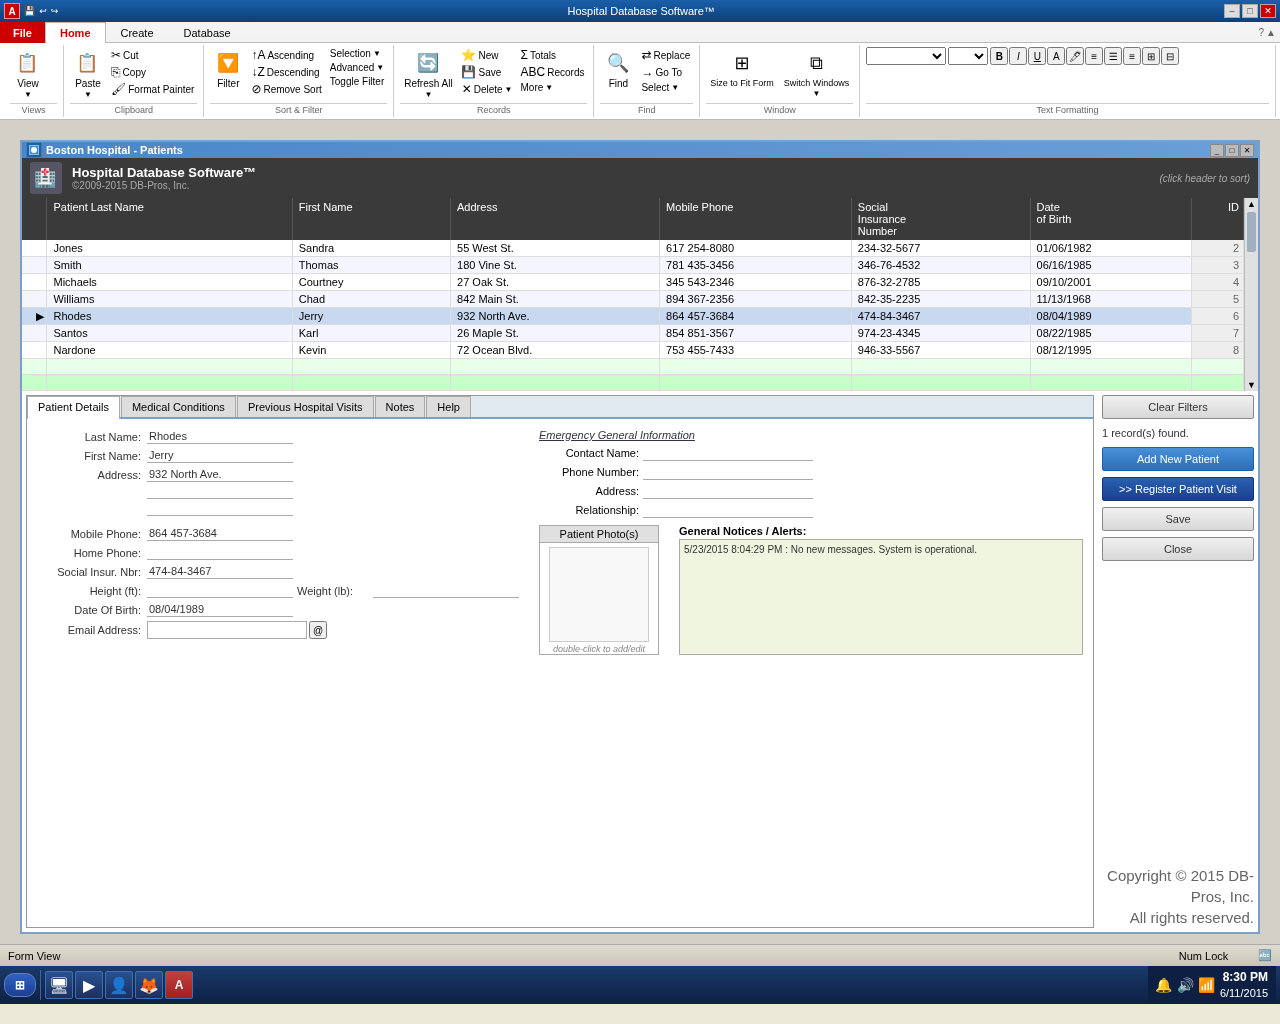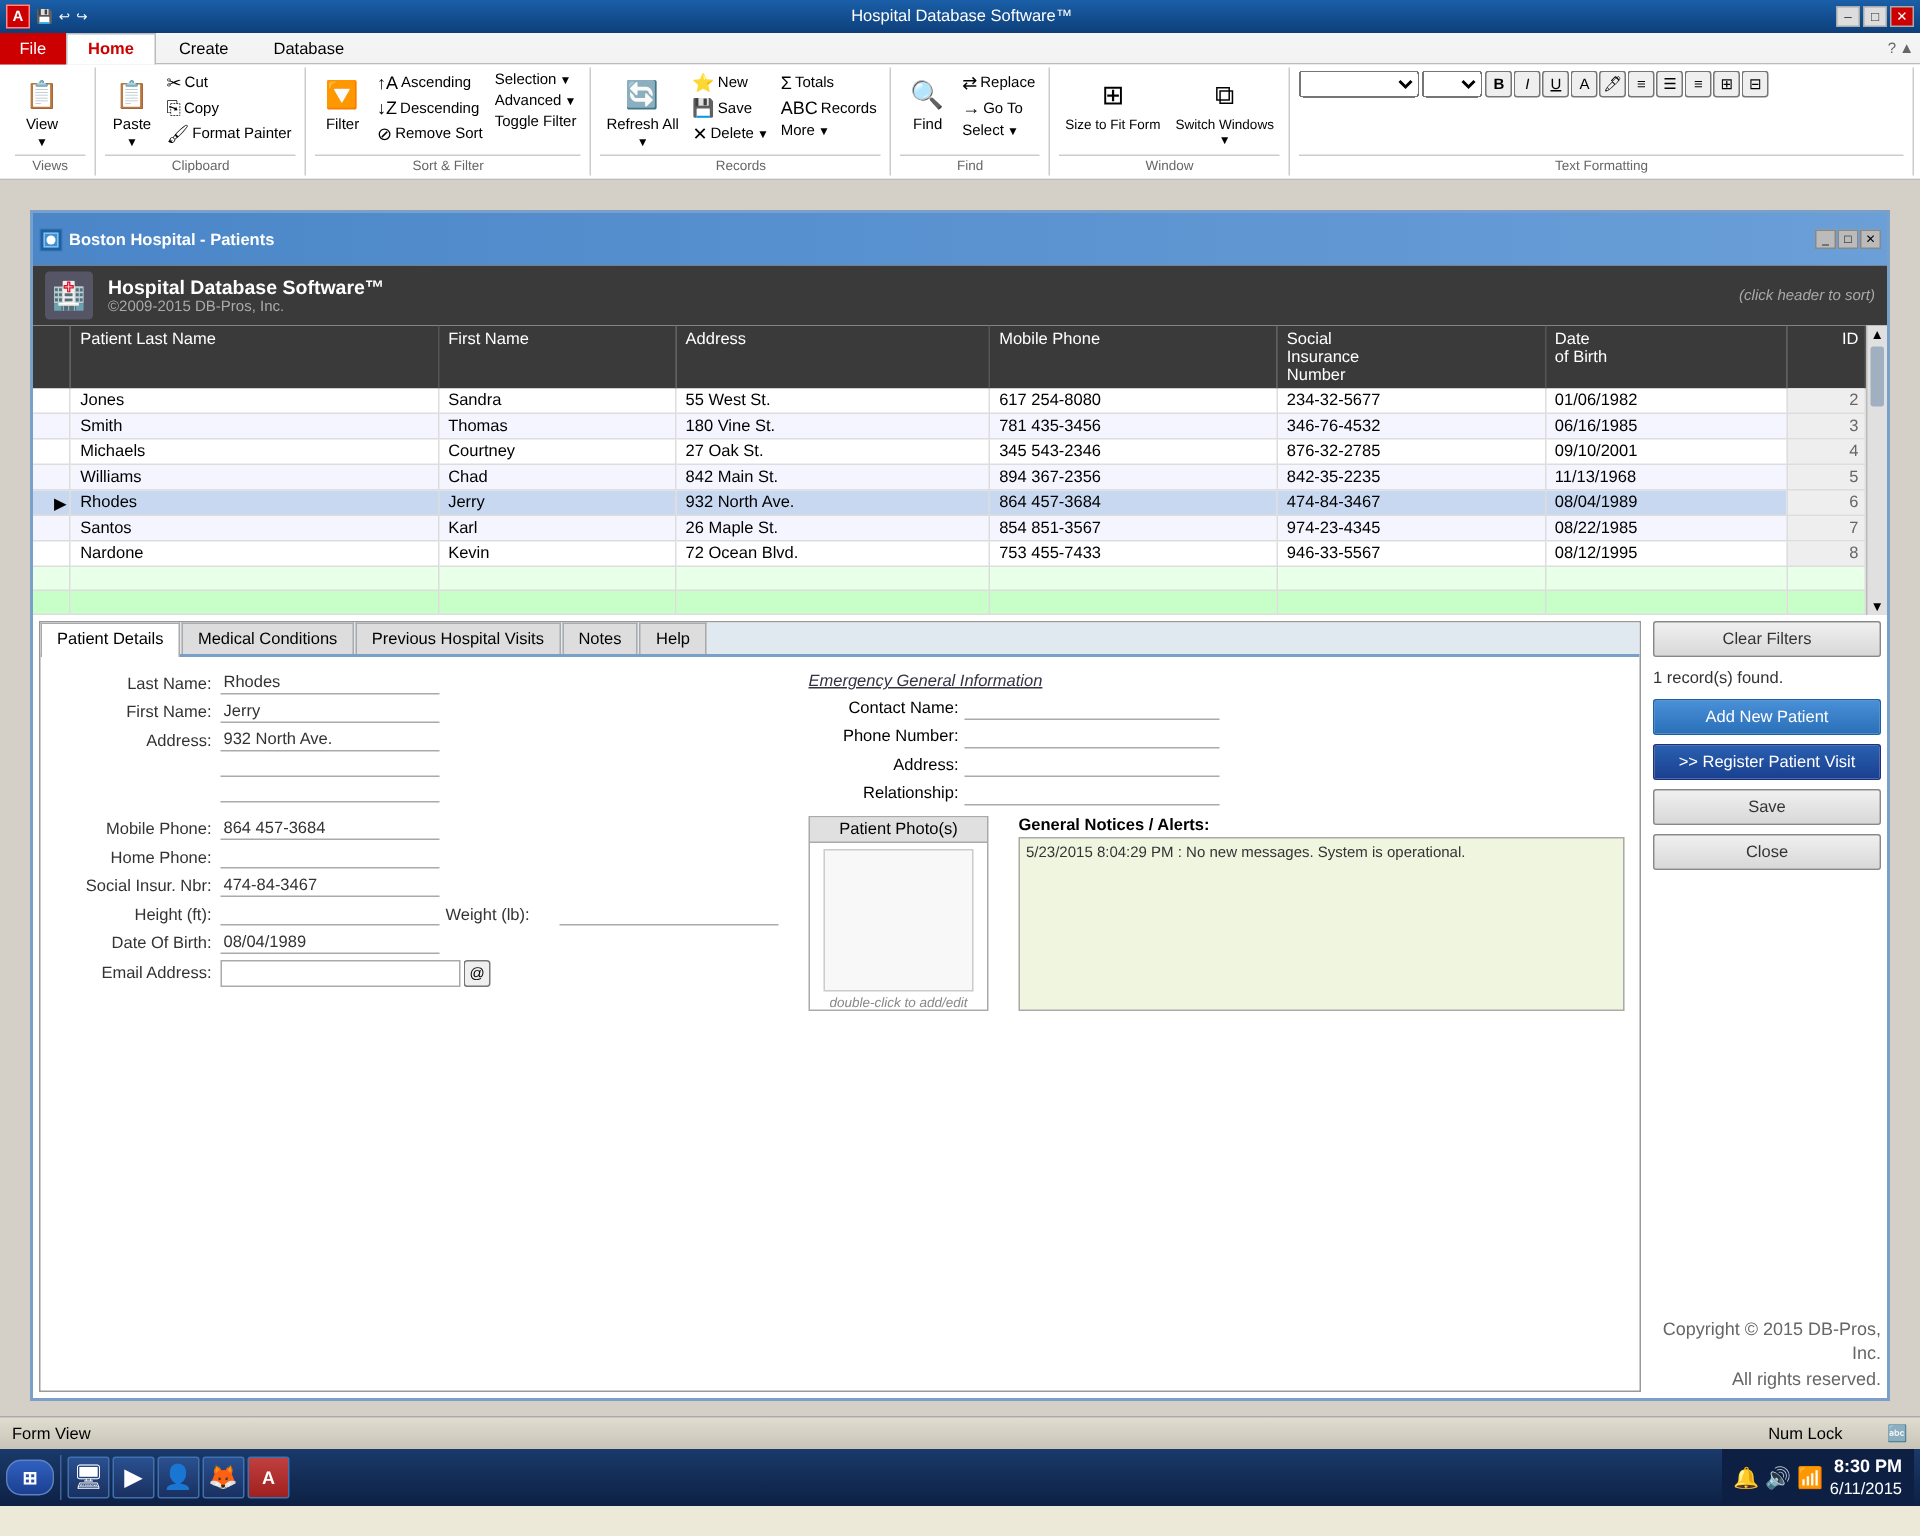--- a/index.html
+++ b/index.html
@@ -11,37 +11,37 @@
     .title-bar-title { color: white; font-size: 11px; flex: 1; text-align: center; }
     .title-bar-controls { display: flex; gap: 2px; }
     .title-bar-btn { width: 16px; height: 14px; border: 1px solid #aaa; font-size: 9px; display: flex; align-items: center; justify-content: center; cursor: pointer; color: #333; background: #ddd; }
     .title-bar-btn.close { background: #c00; color: white; }
 
     
     .ribbon { background: linear-gradient(to bottom, #f5f5f5, #e8e8e8); border-bottom: 1px solid #bbb; }
     .ribbon-tabs { display: flex; border-bottom: 1px solid #bbb; }
     .ribbon-tab { padding: 4px 14px; font-size: 11px; cursor: pointer; border: 1px solid transparent; border-bottom: none; margin-bottom: -1px; }
     .ribbon-tab.active { background: white; border-color: #bbb; border-bottom-color: white; color: #c00; font-weight: bold; }
-    .ribbon-tab.file { background: #c00; color: white; padding: 4px 12px; font-weight: normal; }
+    .ribbon-tab.file { background: #c00; color: white; padding: 4px 12px; font-weight: bold; }
     .ribbon-content { display: flex; align-items: stretch; padding: 2px 4px; gap: 0; background: white; }
     .ribbon-group { display: flex; flex-direction: column; padding: 2px 6px; border-right: 1px solid #ccc; min-width: 60px; }
     .ribbon-group-label { font-size: 9px; color: #666; text-align: center; margin-top: 2px; border-top: 1px solid #ccc; padding-top: 1px; }
     .ribbon-group-content { display: flex; align-items: flex-start; gap: 2px; flex: 1; }
     .ribbon-btn-large { display: flex; flex-direction: column; align-items: center; cursor: pointer; padding: 2px 4px; font-size: 10px; gap: 1px; min-width: 36px; }
     .ribbon-btn-small { display: flex; align-items: center; cursor: pointer; padding: 1px 3px; font-size: 10px; gap: 2px; white-space: nowrap; }
     .ribbon-col { display: flex; flex-direction: column; gap: 1px; }
     .icon-box { width: 28px; height: 28px; display: flex; align-items: center; justify-content: center; font-size: 18px; }
     .icon-sm { font-size: 12px; }
 
     
     .main-area { background: #d4d0c8; padding: 8px; height: calc(1024px - 22px - 18px - 130px - 30px); position: relative; }
 
     
     .mdi-window { background: white; border: 2px solid #7a9fc8; position: absolute; top: 20px; left: 20px; right: 20px; bottom: 10px; display: flex; flex-direction: column; }
-    .mdi-titlebar { background: linear-gradient(to right, #4a86c8, #6a9fd8); height: 35px; display: flex; align-items: center; padding: 0 4px; gap: 4px; }
+    .mdi-titlebar { background: linear-gradient(to right, #4a86c8, #6a9fd8); height: 16px; display: flex; align-items: center; padding: 0 4px; gap: 4px; }
     .mdi-titlebar-icon { width: 16px; height: 16px; background: #2060a0; border: 1px solid #4080c0; display: flex; align-items: center; justify-content: center; }
     .mdi-titlebar-title { color: white; font-size: 11px; font-weight: bold; flex: 1; }
     .mdi-titlebar-btns { display: flex; gap: 1px; }
     .mdi-btn { width: 14px; height: 13px; background: #bbb; border: 1px solid #888; font-size: 8px; display: flex; align-items: center; justify-content: center; cursor: pointer; }
 
     
     .db-header { background: #3a3a3a; color: white; padding: 4px 8px; display: flex; align-items: center; gap: 10px; }
     .db-header-icon { width: 32px; height: 32px; background: #556; border-radius: 3px; display: flex; align-items: center; justify-content: center; font-size: 18px; color: #adf; }
     .db-header-text { display: flex; flex-direction: column; }
     .db-header-title { font-size: 13px; font-weight: bold; color: white; }
@@ -90,21 +90,21 @@
     .notice-box { border: 1px solid #aaa; background: #f0f5e0; padding: 4px; font-size: 10px; color: #333; min-height: 50px; flex: 1; }
     .notice-label { font-size: 11px; font-weight: bold; margin-bottom: 2px; }
     .row-right { display: flex; gap: 20px; }
 
     
     .sidebar-btn { padding: 5px 8px; font-size: 11px; cursor: pointer; border: 1px solid #888; border-radius: 2px; text-align: center; }
     .sidebar-btn.blue { background: linear-gradient(to bottom, #4a90d9, #2a70b9); color: white; border-color: #1a60a9; }
     .sidebar-btn.dark-blue { background: linear-gradient(to bottom, #2a60b0, #1a4090); color: white; border-color: #1a3080; }
     .sidebar-btn.normal { background: linear-gradient(to bottom, #f0f0f0, #d8d8d8); color: #333; }
     .sidebar-status { font-size: 11px; color: #333; text-align: left; margin: 2px 0; }
-    .sidebar-copyright { font-size: 12px; color: #666; text-align: right; margin-top: auto; line-height: 1.4; }
+    .sidebar-copyright { font-size: 15px; color: #666; text-align: right; margin-top: auto; line-height: 1.4; }
 
     
     .status-bar { background: linear-gradient(to bottom, #e0dcd0, #c8c4b8); height: 22px; display: flex; align-items: center; padding: 0 8px; border-top: 1px solid #aaa; font-size: 11px; }
     .status-left { flex: 1; }
     .status-right { display: flex; gap: 30px; align-items: center; }
 
     
     .taskbar { background: linear-gradient(to bottom, #1a3a6a, #0d2044); height: 38px; display: flex; align-items: center; padding: 0 4px; gap: 2px; }
     .start-btn { background: linear-gradient(to bottom, #3060c0, #1a4090); color: white; padding: 4px 10px; border-radius: 10px; font-size: 12px; font-weight: bold; cursor: pointer; border: 1px solid #6080c0; }
     .taskbar-divider { width: 1px; height: 30px; background: #4060a0; margin: 0 2px; }

